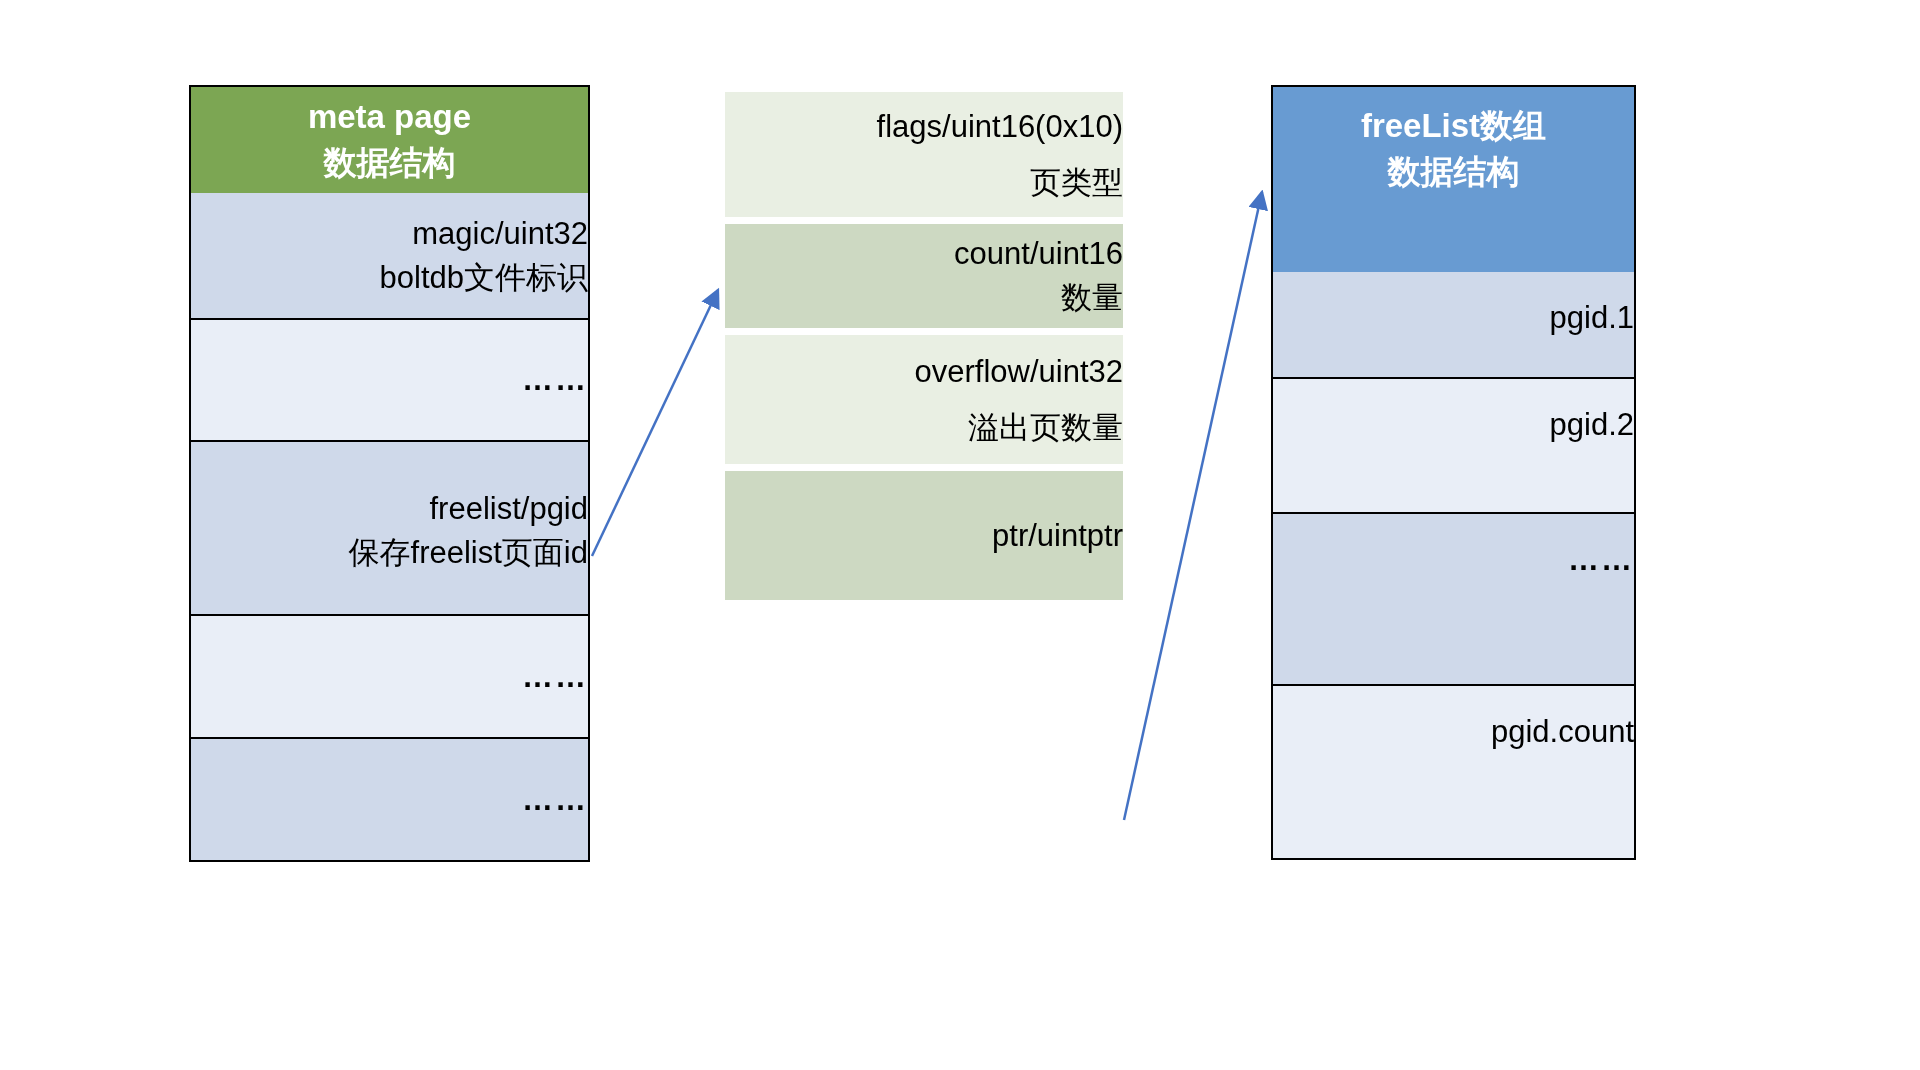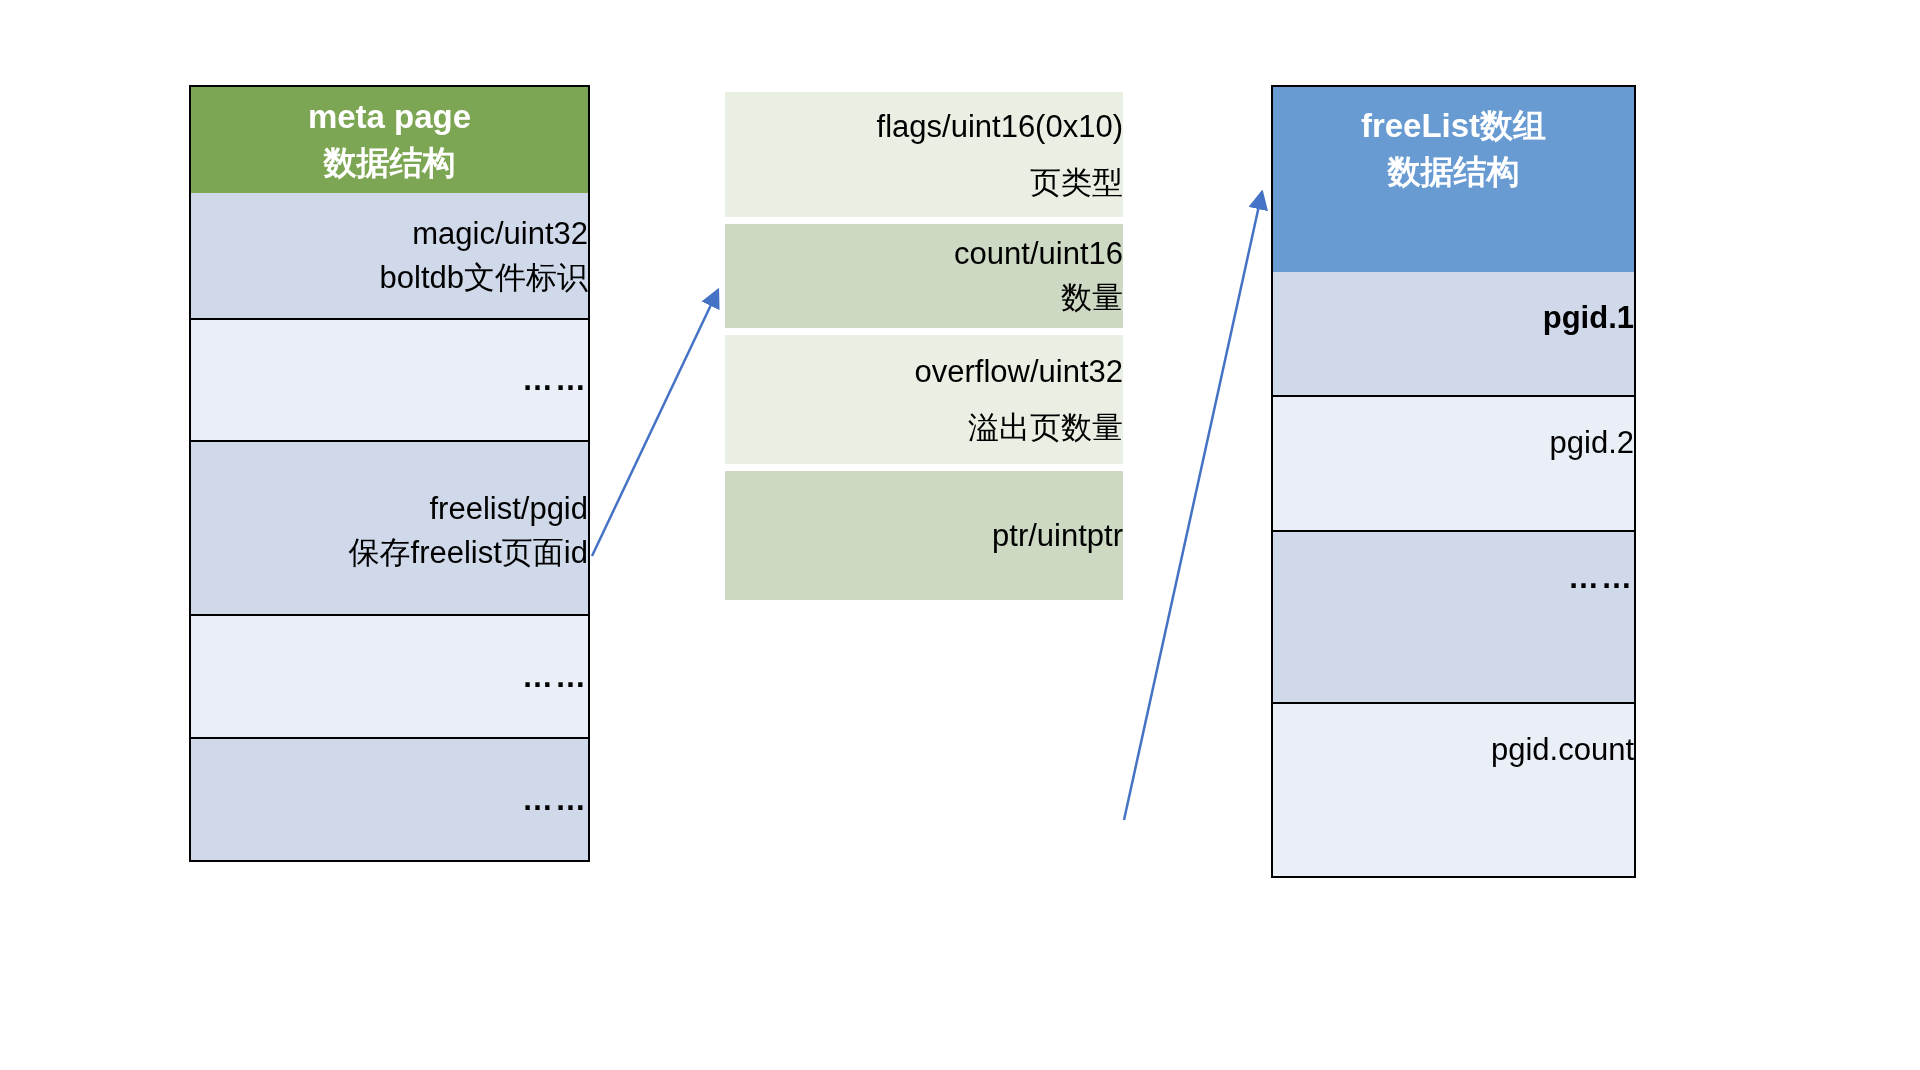--- a/index.html
+++ b/index.html
@@ -28,21 +28,21 @@
   .h-p1{height:131px;margin-top:8px;}
   .h-p2{height:125px;margin-top:7px;}
   .h-p3{height:104px;margin-top:7px;}
   .h-p4{height:129px;margin-top:7px;}
   .h-p5{height:129px;margin-top:7px;}
 
   
   .free-col{left:1271px;top:85px;width:365px;border:2px solid #000;background:#fff;}
   .free-col .hdr{height:185px;background:var(--blue-header,#689BD2);justify-content:flex-start;padding-top:16px;}
   .free-col .row{border-top:2px solid #000;justify-content:flex-start;padding-top:24px;}
-  .h-f1{height:123px;font-weight:bold;}
+  .h-f1{height:105px;}
   .h-f2{height:135px;}
   .h-f3{height:172px;}
   .h-f4{height:174px;}
 
   
   .hdr{
     display:flex;flex-direction:column;align-items:center;justify-content:center;
     color:#fff;font-weight:bold;font-size:33px;line-height:46px;text-align:center;
     box-sizing:border-box;
   }

